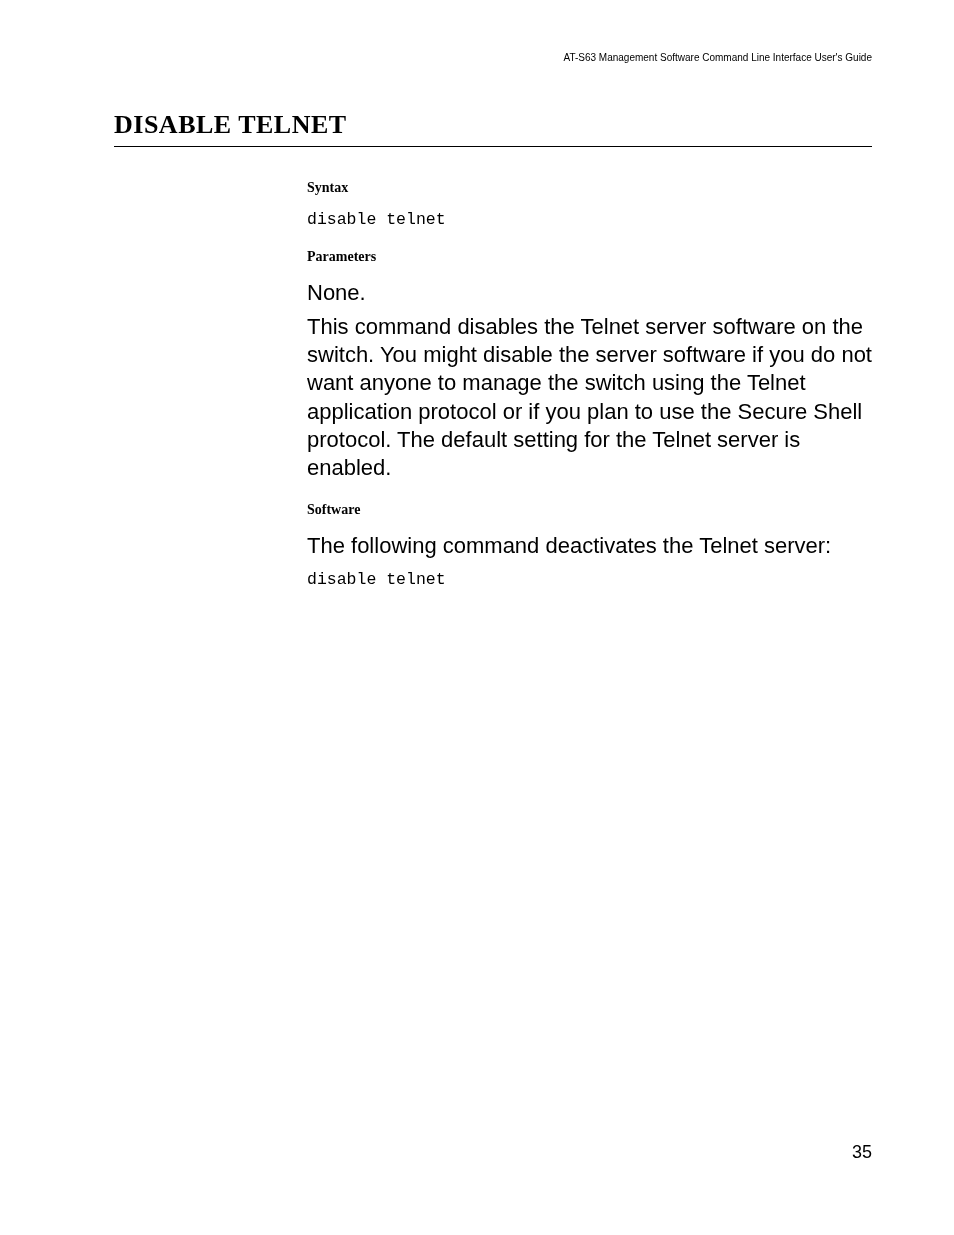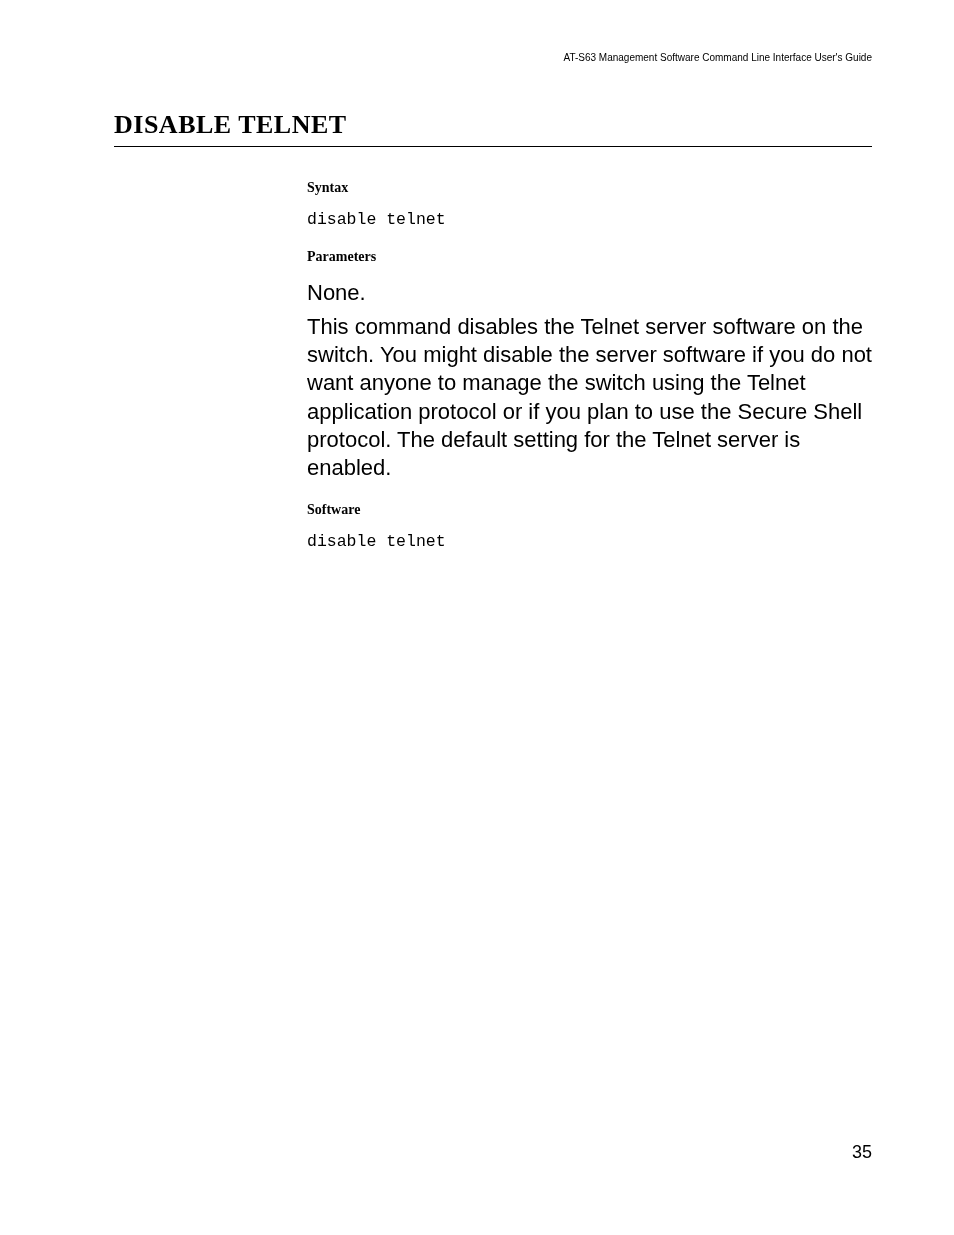--- a/index.html
+++ b/index.html
@@ -27,19 +27,20 @@
 
     <div class="sub-heading">Syntax</div>
     <div class="mono">disable telnet</div>
 
     <div class="sub-heading later">Parameters</div>
     <div class="para">None.</div>
 
     <div class="para">This command disables the Telnet server software on the switch. You might disable the server software if you do not want anyone to manage the switch using the Telnet application protocol or if you plan to use the Secure Shell protocol. The default setting for the Telnet server is enabled.</div>
 
     <div class="sub-heading later">Software</div>
+    <div class="para">The following command deactivates the Telnet server:</div>
     <div class="mono" style="margin-top:10px;">disable telnet</div>
 
   </div>
 
   <div class="page-number">35</div>
 
 </div>
 
 </body></html>

